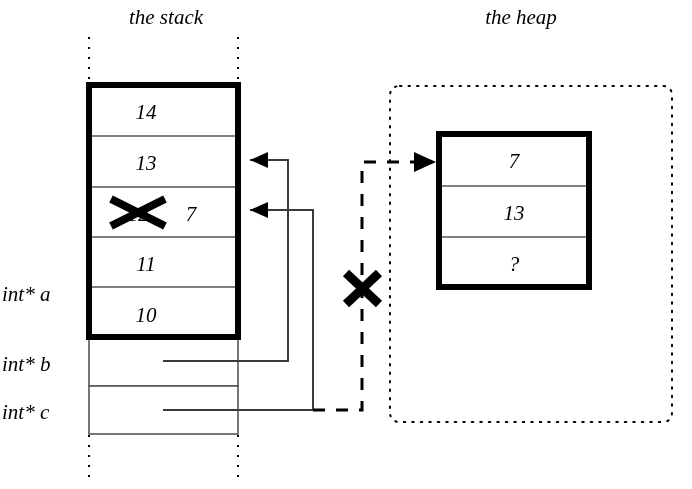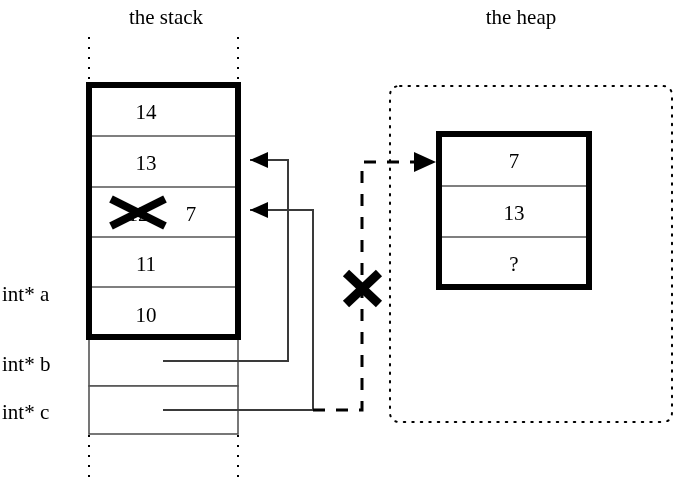--- a/index.html
+++ b/index.html
@@ -7,20 +7,21 @@
     padding: 0;
     background: #ffffff;
   }
   #canvas {
     position: relative;
     width: 692px;
     height: 489px;
     background: #ffffff;
     font-family: "Liberation Serif", "DejaVu Serif", serif;
     overflow: hidden;
+    font-style: italic;
   }
   #diagram-svg {
     position: absolute;
     top: 0;
     left: 0;
   }
   .title-text {
     font-family: "Liberation Serif", "DejaVu Serif", serif;
     font-size: 21px;
     fill: #000000;

